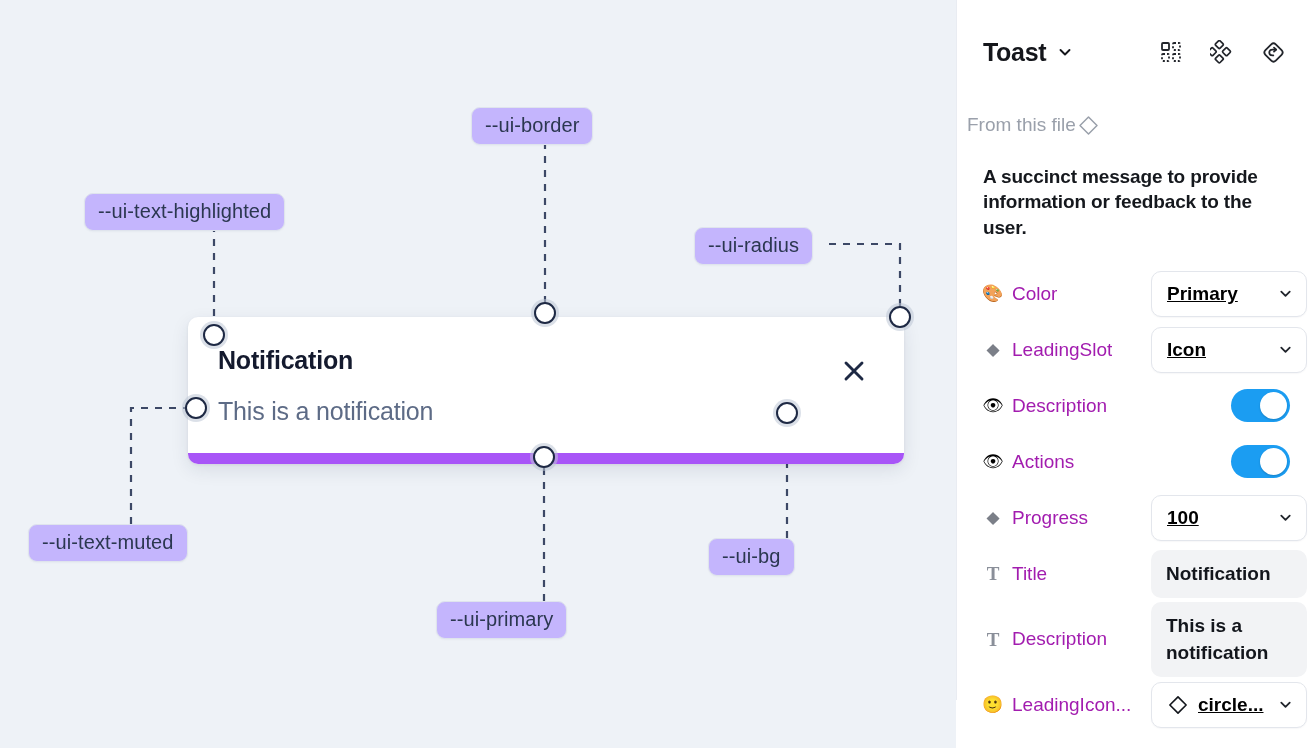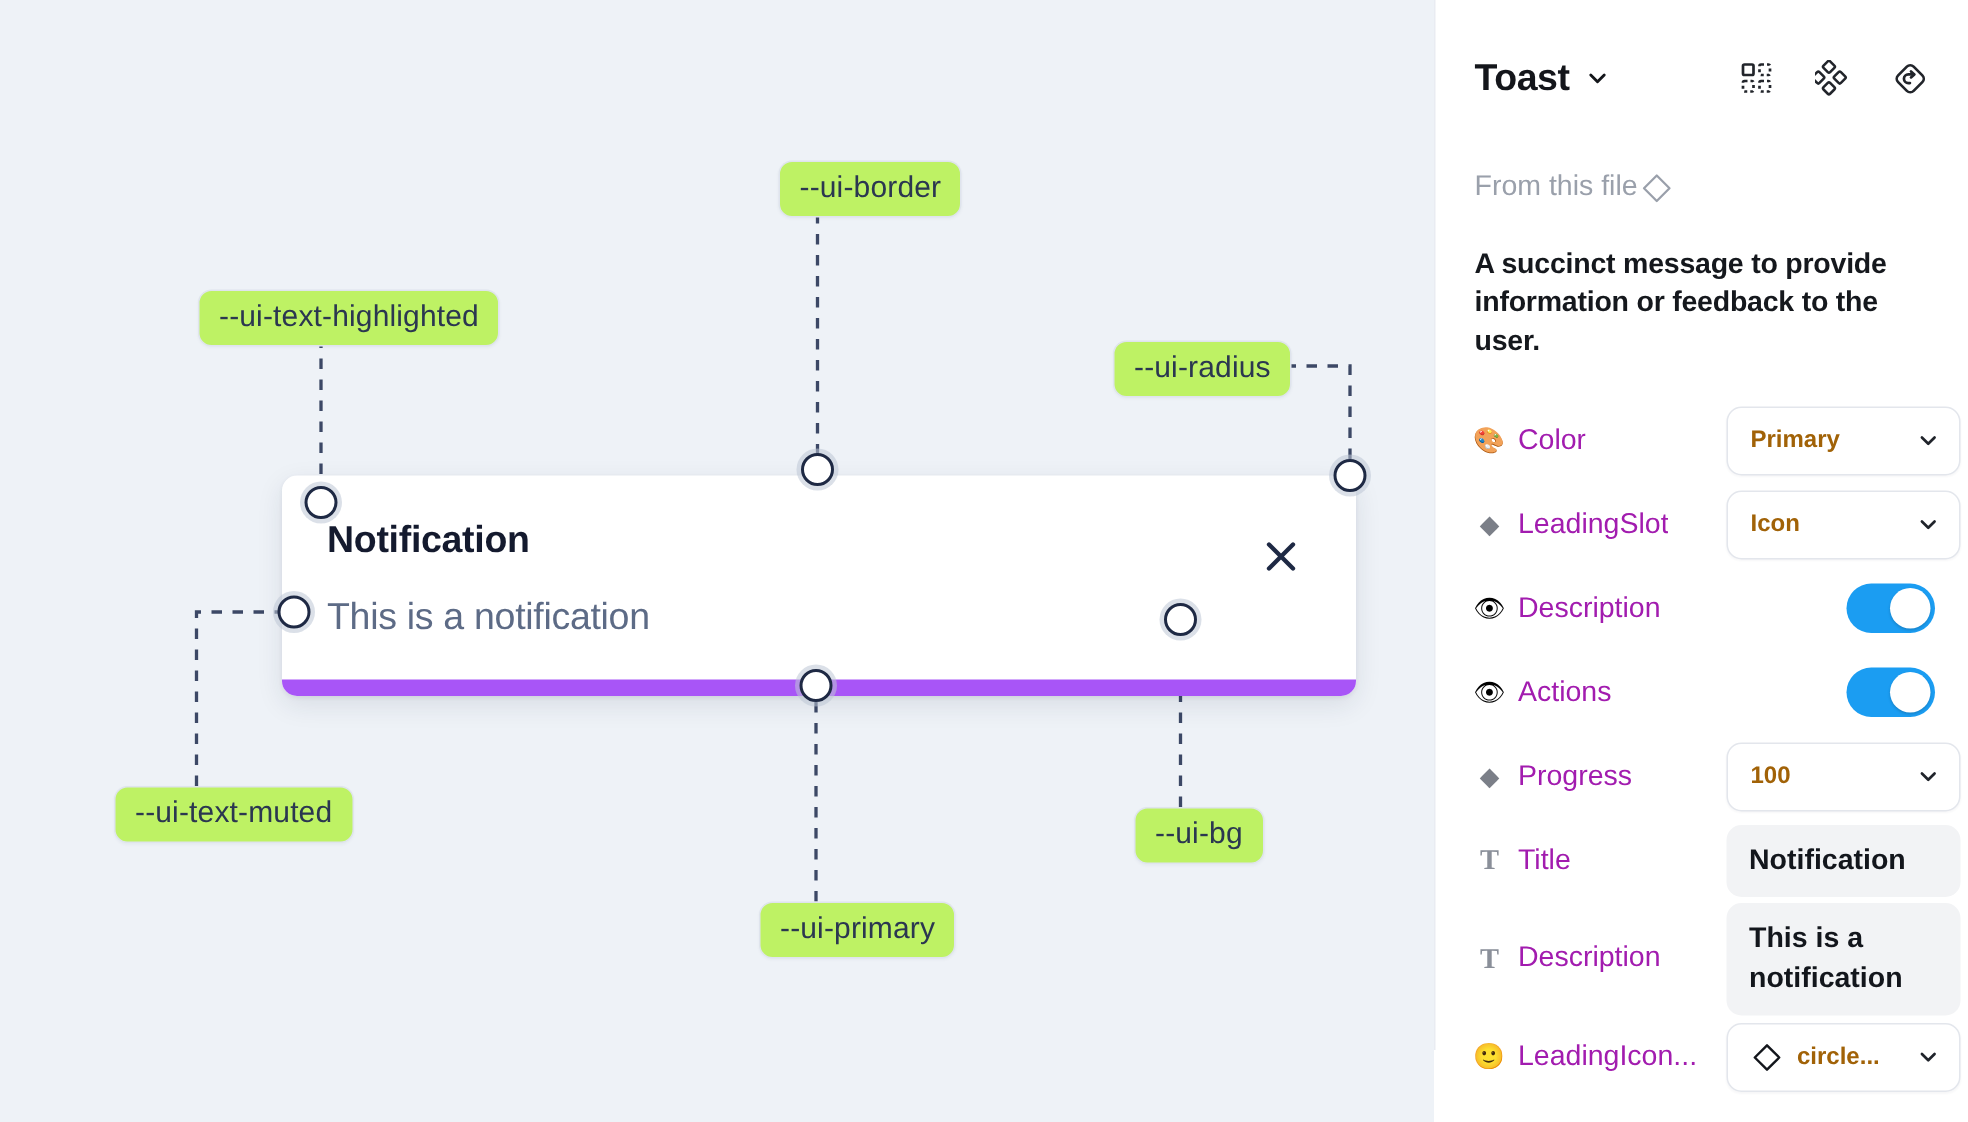--- a/index.html
+++ b/index.html
@@ -15,31 +15,30 @@
   #canvas {
     position: relative;
     width: 956px; height: 748px;
     background: #eef2f7;
     overflow: hidden;
   }
   #edges { position: absolute; inset: 0; width: 956px; height: 748px; pointer-events: none; }
 
   .token-chip {
     position: absolute;
-    background: #bef264;
+    background: #c4b5fd;
     border: 1px solid #dfe4ed;
     border-radius: 9px;
     padding: 6px 13px 7px;
     font-size: 20px;
     line-height: 1.15;
     color: #2b3750;
     letter-spacing: .1px;
     white-space: nowrap;
     box-shadow: 0 1px 2px rgba(24,39,75,.04);
-    margin-left: 48px;
   }
 
   
   #toast-card {
     position: absolute;
     left: 188px; top: 317px;
     width: 716px; height: 147px;
     background: #ffffff;
     border-radius: 10px;
     box-shadow: 0 6px 18px rgba(30,42,70,.10), 0 1px 3px rgba(30,42,70,.07);
@@ -93,21 +92,21 @@
   #panel-title {
     font-size: 25px; font-weight: 700; color: #14161b;
     letter-spacing: -.3px;
   }
   #title-chevron { margin-left: 11px; display: flex; align-items: center; color: #14161b; }
   #header-icons { margin-left: auto; display: flex; align-items: center; gap: 25px; color: #22252b; }
   .hicon { display: flex; align-items: center; justify-content: center; width: 26px; height: 26px; }
 
   #from-file {
     display: flex; align-items: center; gap: 1px;
-    padding: 0 26px; height: 42px;
+    padding: 0 10px; height: 42px;
   }
   #from-file-label { font-size: 19px; color: #9aa0ab; }
 
   #panel-desc {
     padding: 18px 26px 0 26px;
     font-size: 19px; line-height: 1.33; color: #15181d;
     letter-spacing: -.15px;
     font-weight: bold;
   }
 
@@ -129,22 +128,22 @@
 
   .select {
     width: 156px; height: 46px;
     border: 1px solid #e3e6ec; border-radius: 10px;
     background: #fff;
     display: flex; align-items: center;
     padding: 0 13px 0 15px;
     box-shadow: 0 1px 1.5px rgba(20,30,60,.035);
   }
   .select .val {
-    font-size: 16px; font-weight: 700; color: #a16207;
-    white-space: nowrap; overflow: hidden; text-overflow: ellipsis;
+    font-size: 19px; font-weight: 700; color: #000000;
+    white-space: nowrap; overflow: hidden; text-overflow: ellipsis; text-decoration: underline;
   }
   .select .chev { margin-left: auto; color: #20242b; display: flex; align-items: center; padding-left: 6px; }
   .select .lead-diamond { margin-right: 9px; display: flex; align-items: center; color: #13161c; }
 
   .textfield {
     width: 156px; min-height: 46px;
     border-radius: 10px; background: #f2f3f5;
     display: flex; align-items: center;
     padding: 10px 15px;
     font-size: 19px; font-weight: 700; color: #13161c;
@@ -184,21 +183,21 @@
         <path d="M544 601 L544 457"></path>
 
         <path d="M787 538 L787 413"></path>
       </g>
     </svg>
 
     <div class="token-chip" style="left:84px; top:193px;">--ui-text-highlighted</div>
     <div class="token-chip" style="left:471px; top:107px;">--ui-border</div>
     <div class="token-chip" style="left:694px; top:227px;">--ui-radius</div>
     <div class="token-chip" style="left:28px; top:524px;text-align:right;">--ui-text-muted</div>
-    <div class="token-chip" style="left:458px; top:601px;">--ui-primary</div>
+    <div class="token-chip" style="left:436px; top:601px;">--ui-primary</div>
     <div class="token-chip" style="left:708px; top:538px;">--ui-bg</div>
 
     <div id="toast-card">
       <div id="toast-title">Notification</div>
       <div id="toast-desc">This is a notification</div>
       <div id="toast-close">
         <svg width="26" height="26" viewBox="0 0 26 26" fill="none" stroke="currentColor" stroke-width="2.9" stroke-linecap="round">
           <path d="M5 5 L21 21 M21 5 L5 21"></path>
         </svg>
       </div>

